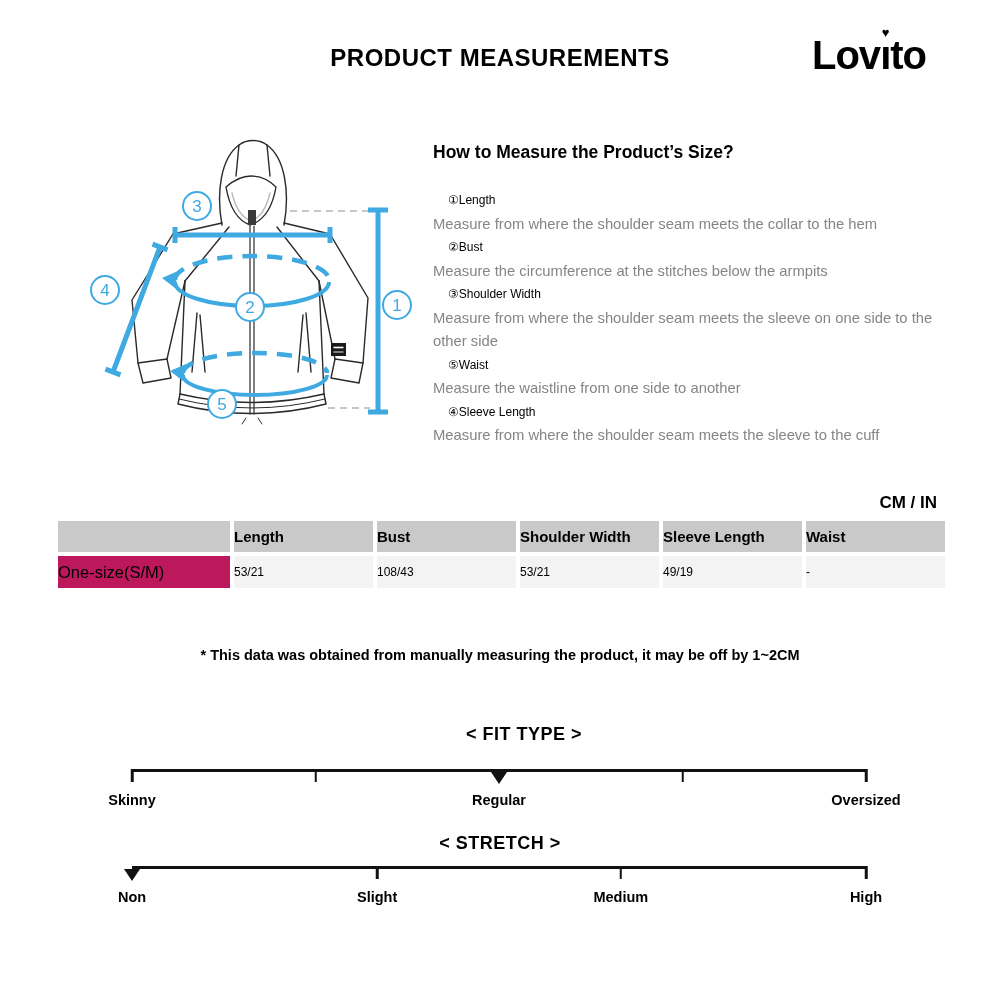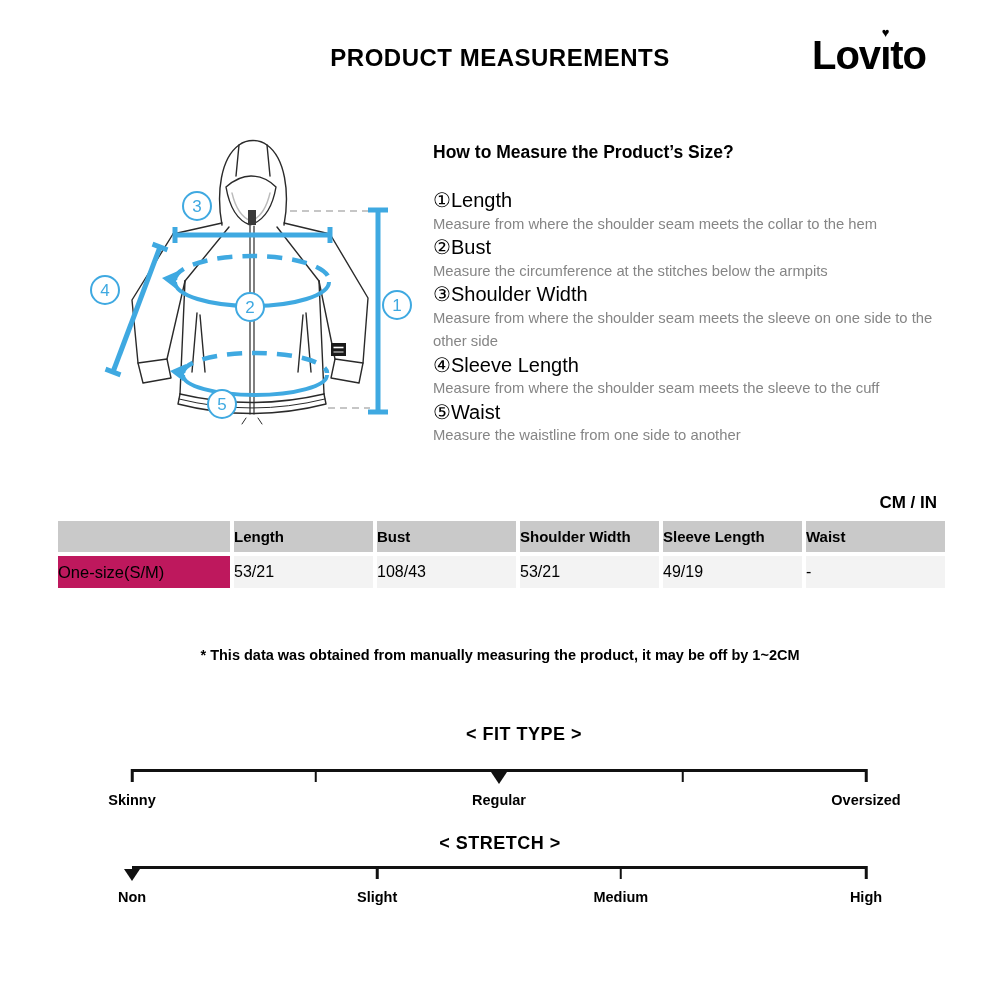--- a/index.html
+++ b/index.html
@@ -10,35 +10,35 @@
   
   .page-title { position:absolute; top:44px; left:500px; transform:translateX(-50%);
     font-size:24px; font-weight:800; letter-spacing:.5px; white-space:nowrap; }
   .brand { position:absolute; top:33px; left:812px; font-size:40px; font-weight:700; letter-spacing:-1px; }
   .brand .iheart { position:relative; display:inline-block; }
   .brand .heart { position:absolute; top:-8px; left:50%; transform:translateX(-50%); font-size:13px; }
 
   
   .howto { position:absolute; left:433px; top:140px; width:520px; }
   .howto-heading { font-size:17.5px; font-weight:700; line-height:24px; margin-bottom:25px; }
-  .howto-label { font-size:20px; line-height:23.5px; color:#000; }
+  .howto-label { font-size:12px; line-height:23.5px; color:#000;margin-left:15px; }
   .howto-desc { font-size:14.8px; line-height:23.5px; color:#858585; }
 
   
   .diagram { position:absolute; left:80px; top:130px; }
 
   
   .units { position:absolute; top:493px; left:54px; width:895px; text-align:right;
     padding-right:12px; font-size:17px; font-weight:700; }
   .table-wrap { position:absolute; top:517px; left:54px; }
   table { border-collapse:separate; border-spacing:4px; }
   th, td { text-align:left; vertical-align:middle; }
   th { background:#c9c9c9; height:31px; font-size:15px; font-weight:600; width:139px; }
   th:first-child { width:172px; }
-  td { background:#f3f3f3; height:32px; font-size:16px; font-weight:400; }
+  td { background:#f3f3f3; height:32px; font-size:12px; font-weight:400; }
   td.size-cell { background:#be185d; font-size:16.5px; }
 
   
   .footnote { position:absolute; top:647px; width:1000px; text-align:center;
     font-size:14.5px; font-weight:700; }
 
   
   .scale-title { position:absolute; width:1000px; text-align:center; font-size:18px;
     font-weight:800; letter-spacing:.5px; }
   .scale-title.fit { top:724px;margin-left:24px; }
@@ -156,26 +156,26 @@
         </div>
         <div>
           <div class="howto-label">②Bust</div>
           <div class="howto-desc">Measure the circumference at the stitches below the armpits</div>
         </div>
         <div>
           <div class="howto-label">③Shoulder Width</div>
           <div class="howto-desc">Measure from where the shoulder seam meets the sleeve on one side to the other side</div>
         </div>
         <div>
+          <div class="howto-label">⑤Waist</div>
+          <div class="howto-desc">Measure the waistline from one side to another</div>
+        </div>
+        <div>
           <div class="howto-label">④Sleeve Length</div>
           <div class="howto-desc">Measure from where the shoulder seam meets the sleeve to the cuff</div>
-        </div>
-        <div>
-          <div class="howto-label">⑤Waist</div>
-          <div class="howto-desc">Measure the waistline from one side to another</div>
         </div>
       </div>
   </div>
 
   <div class="units">CM / IN</div>
   <div class="table-wrap">
     <table>
       <thead>
           <tr>
             <th></th>

